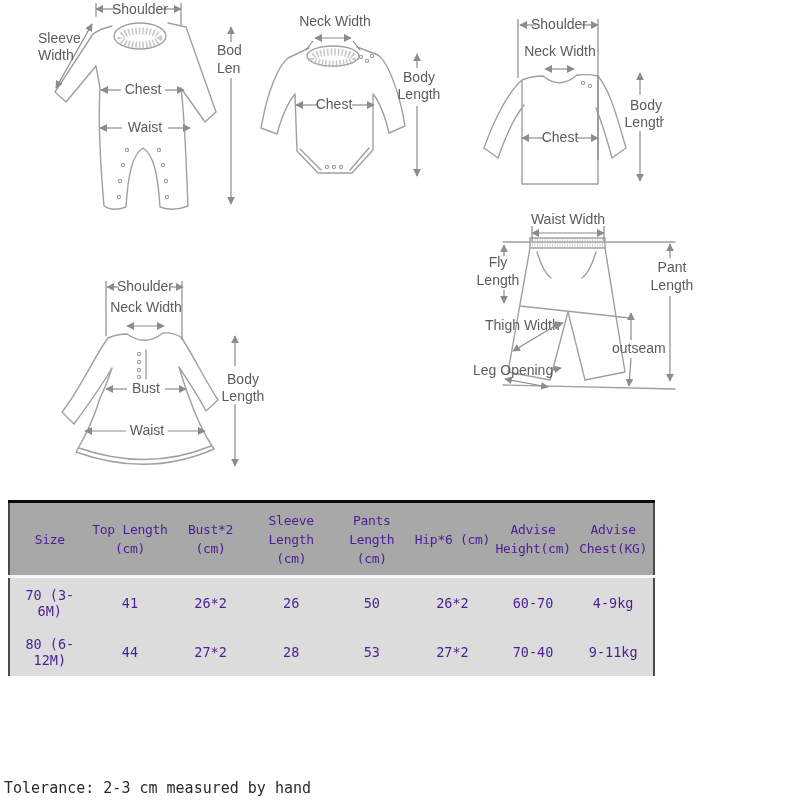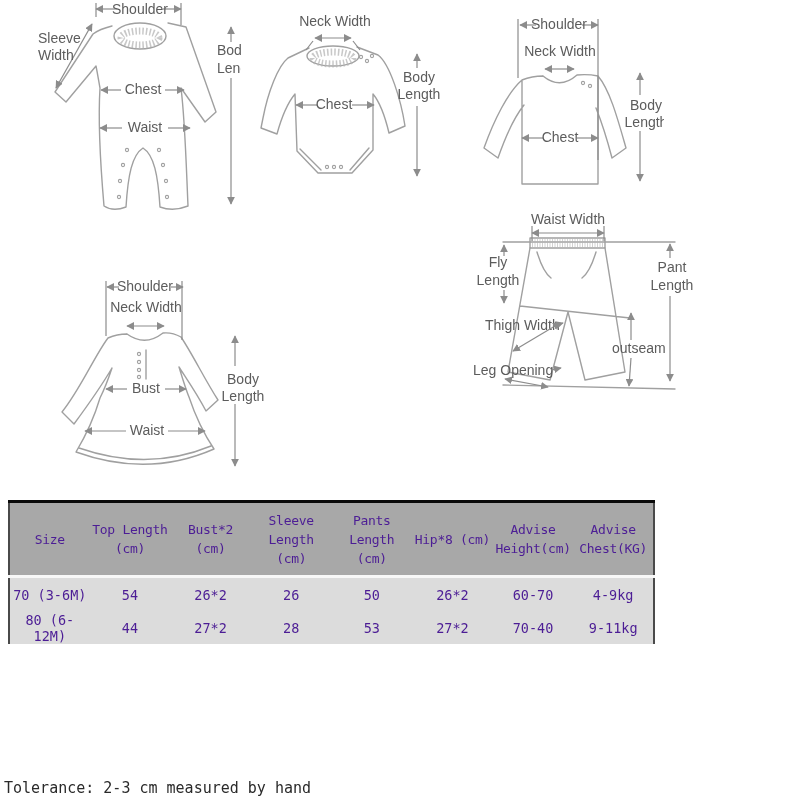--- a/index.html
+++ b/index.html
@@ -14,21 +14,21 @@
   svg .dot{fill:none;stroke:#a0a0a0;stroke-width:1.1;}
   
   #size-table-wrap{position:absolute;left:8px;top:500px;width:785px;}
   table.size{border-collapse:collapse;width:647px;table-layout:fixed;
       font-family:"DejaVu Sans Mono","Liberation Mono",monospace;color:#4c1d95;
       border-top:3px solid #0a0a0a;border-left:2px solid #4a4a4a;border-right:2px solid #4a4a4a;}
   table.size th{background:#a8a8a8;height:72px;font-weight:normal;font-size:13px;letter-spacing:-0.3px;
       text-align:center;vertical-align:middle;border-bottom:3px solid #f7f7f7;padding:0;}
   table.size th span{display:block;line-height:19px;}
   table.size td{background:#dcdcdc;height:33px;font-size:13.5px;text-align:center;
-      vertical-align:middle;padding:0;}
+      vertical-align:middle;padding:8px;}
   
   #notes{position:absolute;left:4px;top:731px;width:792px;
       font-family:"DejaVu Sans Mono","Liberation Mono",monospace;font-size:15px;
       color:#2a2a2a;line-height:23px;white-space:pre;}
 </style>
 </head>
 <body>
 
 <div id="page">
 
@@ -272,37 +272,37 @@
             </th>
           <th>
               <span>Sleeve Length</span>
               <span>(cm)</span>
             </th>
           <th>
               <span>Pants Length</span>
               <span>(cm)</span>
             </th>
           <th>
-              <span>Hip*8 (cm)</span>
+              <span>Hip*6 (cm)</span>
               <span></span>
             </th>
           <th>
               <span>Advise</span>
               <span>Height(cm)</span>
             </th>
           <th>
               <span>Advise</span>
               <span>Chest(KG)</span>
             </th>
         </tr>
       </thead>
       <tbody>
         <tr>
           <td>70 (3-6M)</td>
-          <td>54</td>
+          <td>41</td>
           <td>26*2</td>
           <td>26</td>
           <td>50</td>
           <td>26*2</td>
           <td>60-70</td>
           <td>4-9kg</td>
         </tr>
         <tr>
           <td>80 (6-12M)</td>
           <td>44</td>

